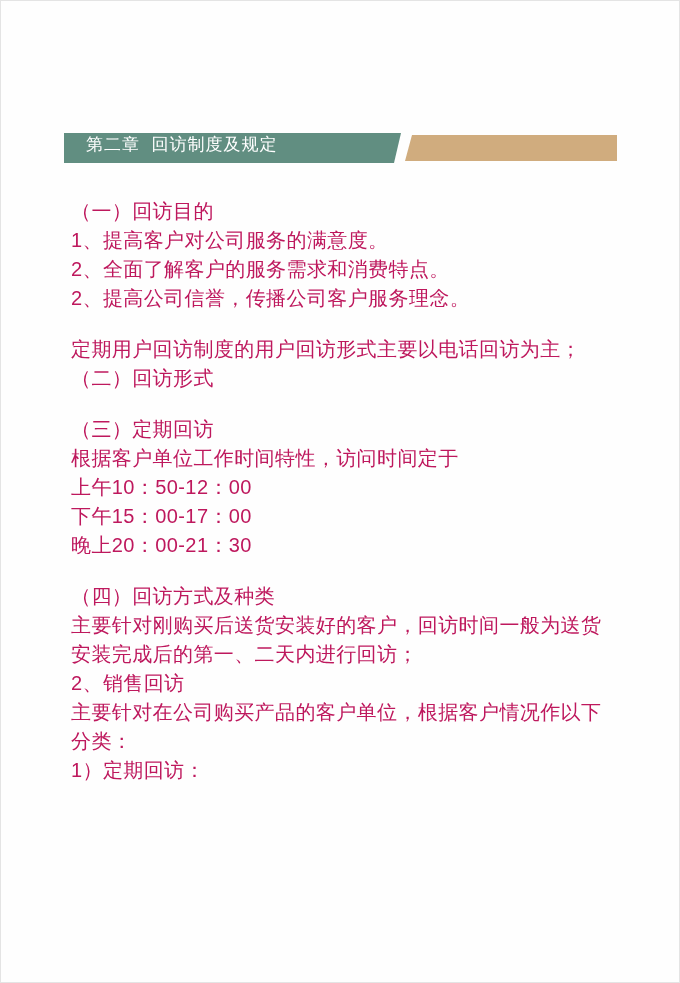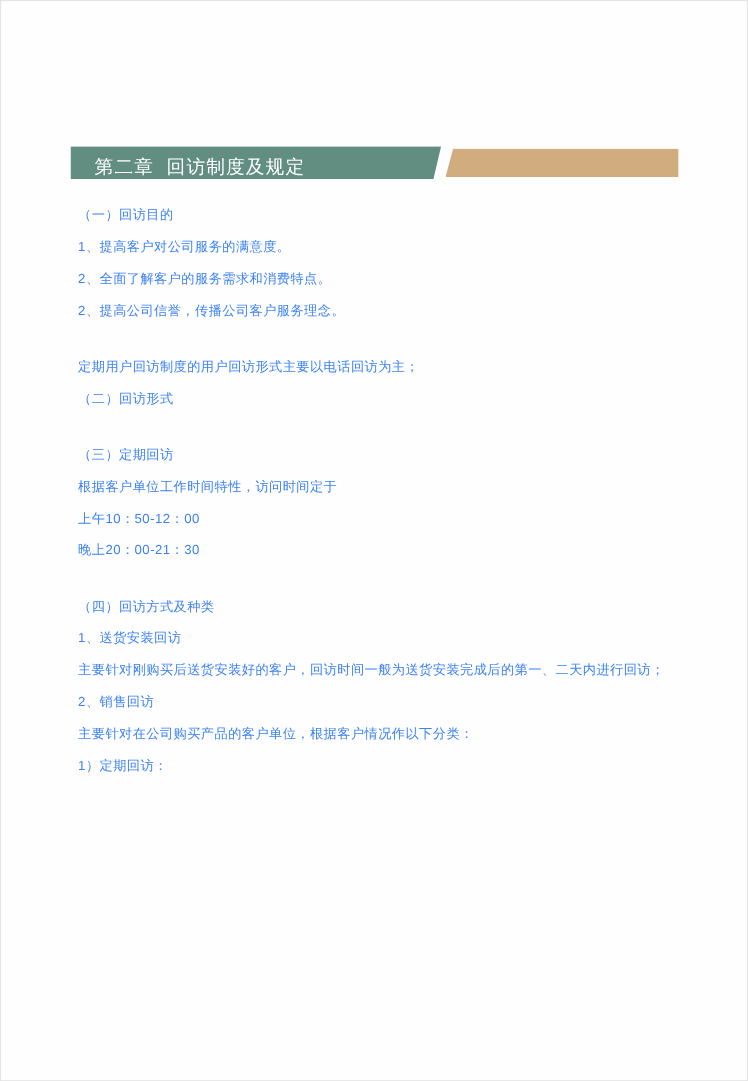--- a/index.html
+++ b/index.html
@@ -26,45 +26,45 @@
     height: 30px;
   }
   .banner-green {
     position: absolute;
     left: 0;
     top: 0;
     width: 337px;
     height: 30px;
     clip-path: polygon(0 0, 100% 0, calc(100% - 7px) 100%, 0 100%);
     display: flex;
-    align-items: flex-end;
+    align-items: flex-start;
   }
   .banner-title {
     color: #ffffff;
     font-size: 17px;
     letter-spacing: 1px;
     padding-left: 22px;
     white-space: pre;
   }
   .banner-tan {
     position: absolute;
     left: 335px;
     top: 2px;
     right: 0;
     height: 26px;
     clip-path: polygon(13px 0, 100% 0, 100% 100%, 6px 100%);
   }
   
   .content {
     position: absolute;
-    top: 180px;
+    top: 196px;
     left: 70px;
     width: 545px;
-    color: #3b82f6;
-    font-size: 12px;
+    color: #be185d;
+    font-size: 20px;
     line-height: 29px;
     letter-spacing: 0.4px;
   }
   .content p {
     margin: 0;
   }
   .content section + section {
     margin-top: 22px;
   }
 </style>
@@ -91,26 +91,26 @@
 
     <section>
       <p>定期用户回访制度的用户回访形式主要以电话回访为主；</p>
       <p>（二）回访形式</p>
     </section>
 
     <section>
       <p>（三）定期回访</p>
       <p>根据客户单位工作时间特性，访问时间定于</p>
       <p>上午10：50-12：00</p>
+      <p>下午15：00-17：00</p>
       <p>晚上20：00-21：30</p>
     </section>
 
     <section>
       <p>（四）回访方式及种类</p>
-      <p>1、送货安装回访</p>
       <p>主要针对刚购买后送货安装好的客户，回访时间一般为送货安装完成后的第一、二天内进行回访；</p>
       <p>2、销售回访</p>
       <p>主要针对在公司购买产品的客户单位，根据客户情况作以下分类：</p>
       <p>1）定期回访：</p>
     </section>
 
   </div>
 </div>
 
 </body></html>

